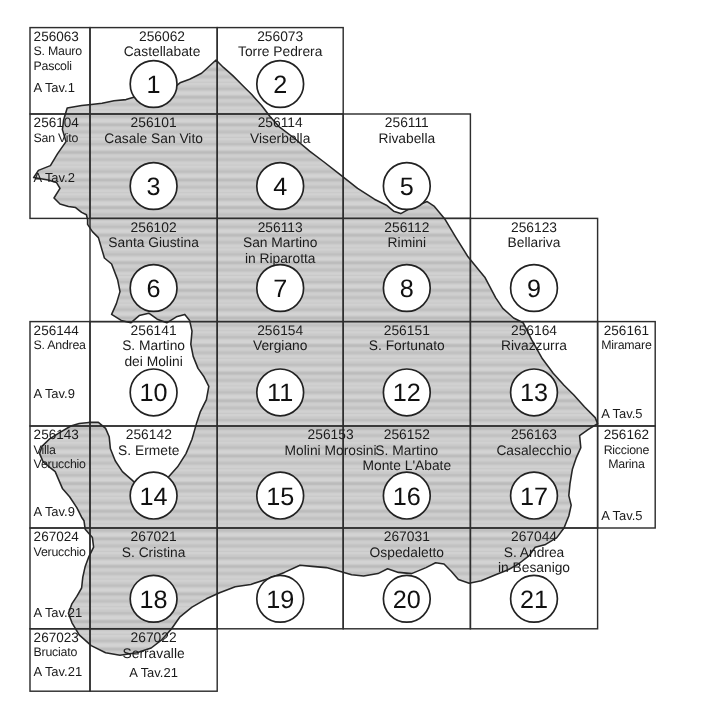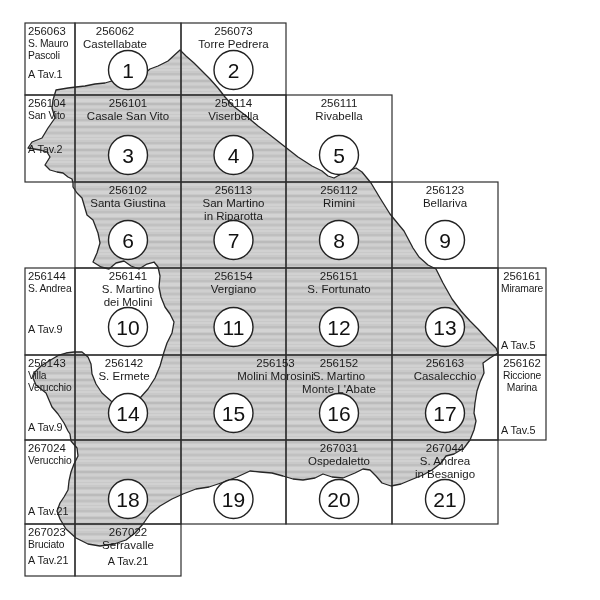--- a/index.html
+++ b/index.html
@@ -123,21 +123,21 @@
         <text x="445" y="506.5" text-anchor="middle" class="num-text">21</text>
       </g>
   </svg>
   <div id="label-layer">
       <div class="tav" style="left: 28px; top: 68px;">A Tav.1</div>
       <div class="lbl edge c0" style="left: 28px; top: 25px; width: 45px;">
         <div class="code">256063</div>
         <div>S. Mauro</div>
         <div>Pascoli</div>
       </div>
-      <div class="lbl" style="left: 64px; top: 25px; width: 102px;">
+      <div class="lbl" style="left: 84px; top: 25px; width: 102px;">
         <div class="code">256062</div>
         <div>Castellabate</div>
       </div>
       <div class="lbl" style="left: 183px; top: 25px; width: 101px;">
         <div class="code">256073</div>
         <div>Torre Pedrera</div>
       </div>
       <div class="tav" style="left: 28px; top: 143px;">A Tav.2</div>
       <div class="lbl edge c0" style="left: 28px; top: 97px; width: 45px;">
         <div class="code">256104</div>
@@ -182,20 +182,24 @@
         <div>S. Martino</div>
         <div>dei Molini</div>
       </div>
       <div class="lbl" style="left: 183px; top: 270px; width: 101px;">
         <div class="code">256154</div>
         <div>Vergiano</div>
       </div>
       <div class="lbl" style="left: 288px; top: 270px; width: 102px;">
         <div class="code">256151</div>
         <div>S. Fortunato</div>
+      </div>
+      <div class="lbl" style="left: 394px; top: 270px; width: 102px;">
+        <div class="code">256164</div>
+        <div>Rivazzurra</div>
       </div>
       <div class="tav" style="left: 501px; top: 339px;">A Tav.5</div>
       <div class="lbl edge" style="left: 500px; top: 270px; width: 44px;">
         <div class="code">256161</div>
         <div>Miramare</div>
       </div>
       <div class="tav" style="left: 28px; top: 421px;">A Tav.9</div>
       <div class="lbl edge c0" style="left: 28px; top: 357px; width: 45px;">
         <div class="code">256143</div>
         <div>Villa</div>
@@ -222,20 +226,24 @@
       <div class="lbl edge" style="left: 500px; top: 357px; width: 44px;">
         <div class="code">256162</div>
         <div>Riccione</div>
         <div>Marina</div>
       </div>
       <div class="tav" style="left: 28px; top: 505px;">A Tav.21</div>
       <div class="lbl edge c0" style="left: 28px; top: 442px; width: 45px;">
         <div class="code">267024</div>
         <div>Verucchio</div>
       </div>
+      <div class="lbl" style="left: 77px; top: 442px; width: 102px;">
+        <div class="code">267021</div>
+        <div>S. Cristina</div>
+      </div>
       <div class="lbl" style="left: 288px; top: 442px; width: 102px;">
         <div class="code">267031</div>
         <div>Ospedaletto</div>
       </div>
       <div class="lbl" style="left: 394px; top: 442px; width: 102px;">
         <div class="code">267044</div>
         <div>S. Andrea</div>
         <div>in Besanigo</div>
       </div>
       <div class="lbl edge c0" style="left: 28px; top: 526px; width: 45px;">

